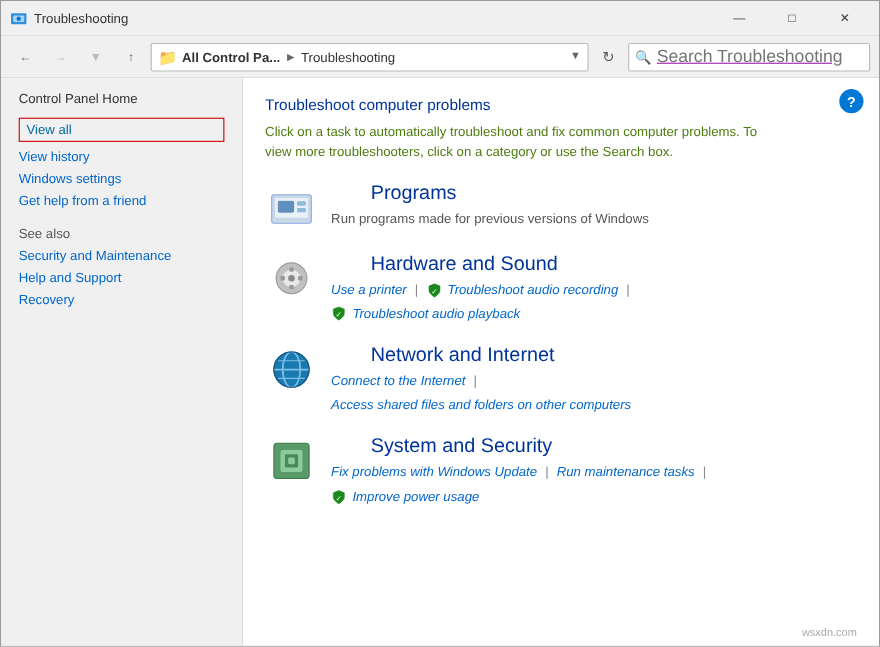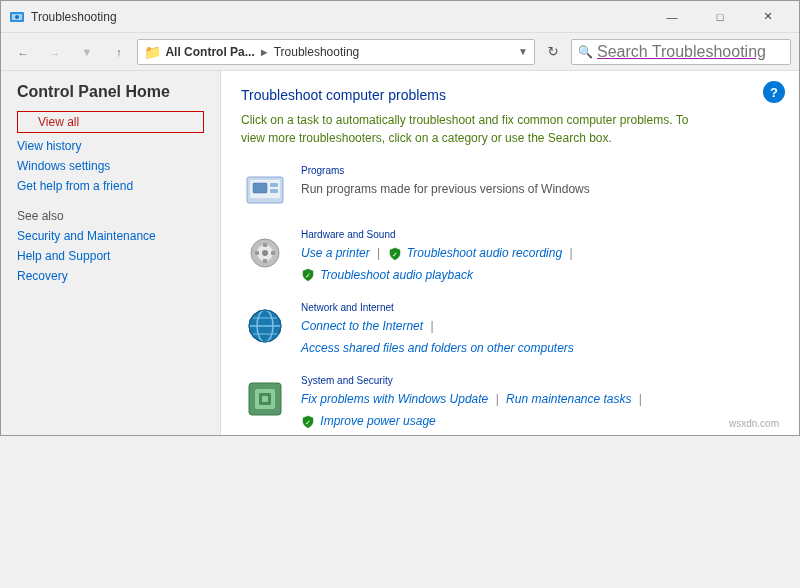--- a/index.html
+++ b/index.html
@@ -1,19 +1,19 @@
 <!DOCTYPE html>
 <html><head>
   <meta charset="utf-8">
   <style>
     * { box-sizing: border-box; margin: 0; padding: 0; }
     body { font-family: 'Segoe UI', Arial, sans-serif; font-size: 13px; background: #f0f0f0; }
 
     
-    .window { width: 800px; height: 436px; background: #fff; border: 1px solid #999; display: flex; flex-direction: column; box-shadow: 2px 2px 8px rgba(0,0,0,0.3); }
+    .window { width: 800px; height: 588px; background: #fff; border: 1px solid #999; display: flex; flex-direction: column; box-shadow: 2px 2px 8px rgba(0,0,0,0.3); }
 
     
     .title-bar { background: #f0f0f0; height: 32px; display: flex; align-items: center; padding: 0 8px; border-bottom: 1px solid #ddd; flex-shrink: 0; }
     .title-bar-icon { width: 16px; height: 16px; margin-right: 6px; }
     .title-bar-text { flex: 1; font-size: 12px; color: #333; }
     .title-bar-controls { display: flex; gap: 2px; }
     .title-bar-btn { width: 46px; height: 32px; border: none; background: transparent; cursor: pointer; font-size: 11px; color: #444; display: flex; align-items: center; justify-content: center; }
 
     
     .address-bar { background: #f0f0f0; height: 38px; display: flex; align-items: center; padding: 0 8px; gap: 4px; border-bottom: 1px solid #ddd; flex-shrink: 0; }
@@ -24,37 +24,37 @@
     .refresh-btn { width: 28px; height: 26px; border: 1px solid transparent; background: transparent; cursor: pointer; display: flex; align-items: center; justify-content: center; border-radius: 2px; color: #555; }
     .search-box { width: 220px; height: 26px; border: 1px solid #bbb; display: flex; align-items: center; padding: 0 6px; border-radius: 2px; background: #fff; }
     .search-icon-span { color: #999; font-size: 12px; margin-right: 4px; }
     .search-input { border: none; outline: none; font-size: 16px; width: 100%; background: transparent; color: #a21caf; text-decoration: underline; }
 
     
     .main-area { display: flex; flex: 1; overflow: hidden; }
 
     
     .sidebar { width: 220px; background: #f0f0f0; border-right: 1px solid #ddd; padding: 12px 16px; flex-shrink: 0; overflow-y: auto; }
-    .sidebar-section-title { font-size: 16px; color: #333; font-weight: bold; margin-bottom: 8px; }
+    .sidebar-section-title { font-size: 12px; color: #333; font-weight: normal; margin-bottom: 8px; }
     .sidebar-link { font-size: 12px; color: #0066cc; cursor: pointer; display: block; margin-bottom: 6px; text-decoration: none; }
-    .sidebar-link.highlighted { border: 1.5px solid #cc0000; padding: 3px 20px; color: #b91c1c; }
+    .sidebar-link.highlighted { border: 1.5px solid #cc0000; padding: 3px 6px; color: #0369a1; }
     .sidebar-divider { margin: 16px 0 8px 0; }
     .sidebar-also-title { font-size: 12px; color: #555; font-weight: normal; margin-bottom: 6px; }
 
     
     .content { flex: 1; padding: 16px 20px; overflow-y: auto; background: #fff; position: relative; }
     .help-icon { position: absolute; top: 10px; right: 14px; width: 22px; height: 22px; border-radius: 50%; background: #0078d7; color: #fff; display: flex; align-items: center; justify-content: center; font-size: 13px; font-weight: bold; cursor: pointer; }
     .content-title { font-size: 14px; color: #003399; font-weight: normal; margin-bottom: 8px; }
     .content-desc { font-size: 12px; color: #4d7c0f; line-height: 1.5; margin-bottom: 18px; max-width: 460px; }
 
     
     .category-item { display: flex; align-items: flex-start; margin-bottom: 16px; }
     .cat-icon { width: 48px; height: 48px; flex-shrink: 0; margin-right: 12px; display: flex; align-items: center; justify-content: center; }
     .cat-content { flex: 1; }
-    .cat-title { font-size: 10px; color: #003399; font-weight: normal; margin-bottom: 3px; cursor: pointer; }
+    .cat-title { font-size: 18px; color: #003399; font-weight: normal; margin-bottom: 3px; cursor: pointer; margin-left: 36px; }
     .cat-links { font-size: 12px; color: #555; line-height: 1.8; }
     .cat-link { color: #0066cc; cursor: pointer; text-decoration: none; font-style: italic; }
     .cat-sep { color: #888; margin: 0 4px; }
     .shield-icon-inline { display: inline-block; width: 14px; height: 14px; margin-right: 2px; vertical-align: middle; }
 
     
     .watermark { position: absolute; bottom: 6px; right: 20px; font-size: 10px; color: #aaa; }
   </style>
 </head>
 <body>

